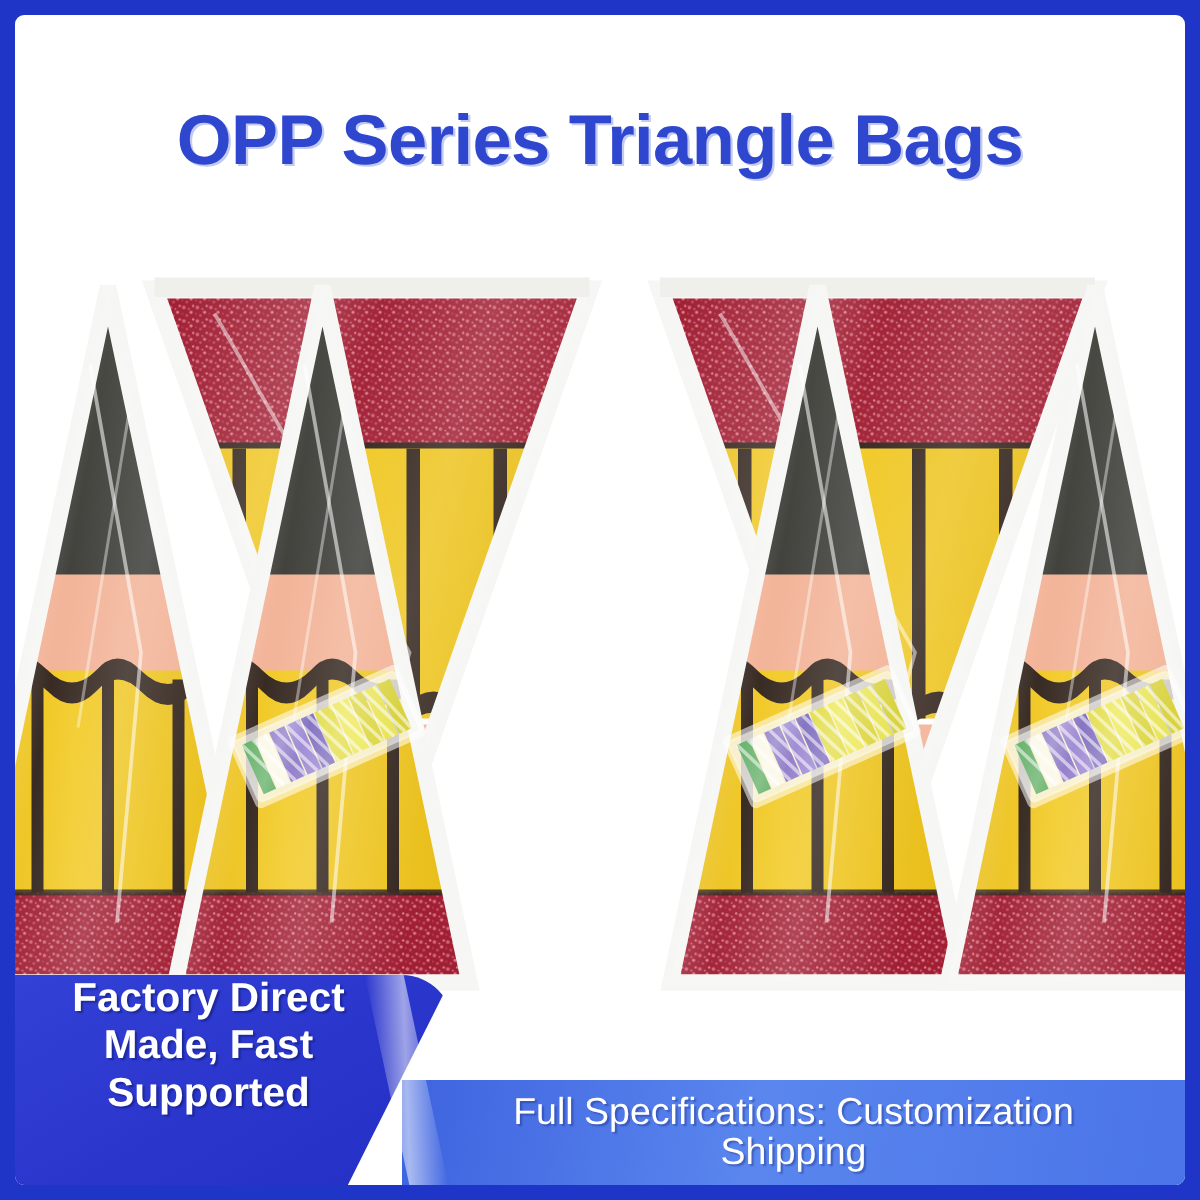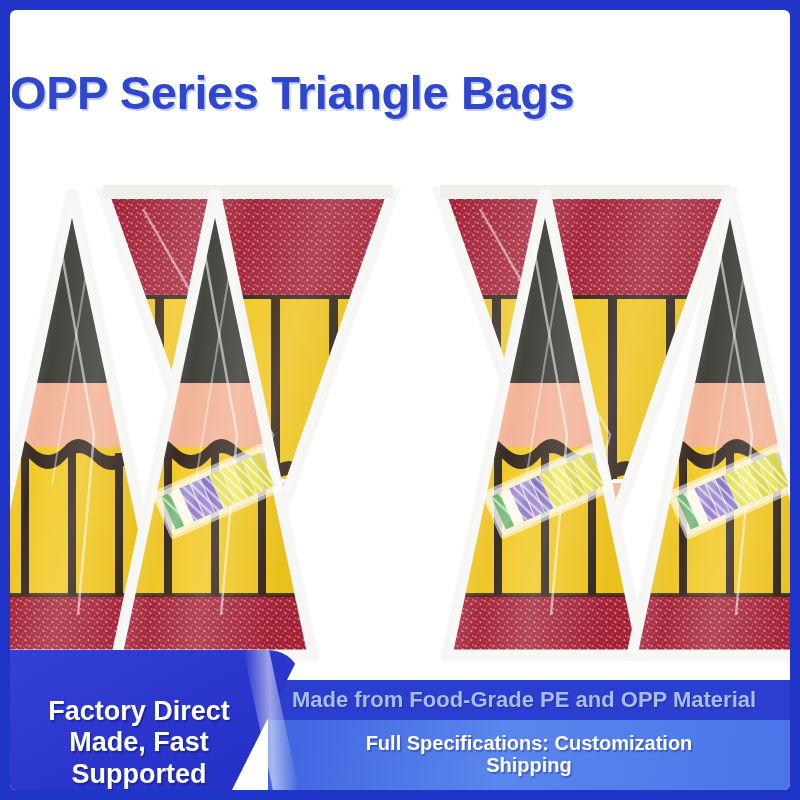--- a/index.html
+++ b/index.html
@@ -3,48 +3,48 @@
 <meta charset="utf-8">
 <title>OPP Series Triangle Bags</title>
 <style>
   html,body{margin:0;padding:0;background:#ffffff;}
   body{width:800px;height:800px;overflow:hidden;font-family:"Liberation Sans",sans-serif;}
 
   .poster{position:relative;width:800px;height:800px;background:#1E35C8;overflow:hidden;}
   .canvas{position:absolute;left:10px;top:10px;width:780px;height:780px;background:#ffffff;border-radius:6px;overflow:hidden;}
 
   
-  .title-zone{position:absolute;left:0;top:0;width:780px;height:165px;display:flex;align-items:center;}
+  .title-zone{position:absolute;left:0;top:0;width:780px;height:165px;display:flex;align-items:center;justify-content:center;}
   .title{
     font-size:47px;font-weight:700;color:#2F46CF;letter-spacing:-0.4px;
     text-shadow:1.5px 1.5px 0 rgba(120,140,220,.45);
     white-space:nowrap;
   }
 
   
   .photo{position:absolute;left:0;top:165px;width:780px;height:500px;background:#fff;overflow:hidden;}
 
   svg.trisvg{display:block;overflow:visible;}
 
   
   .banner-right{position:absolute;left:258px;bottom:0;width:522px;height:110px;overflow:hidden;}
   .band-top{position:absolute;left:0;top:0;width:522px;height:40px;background:#2A3FCF;display:flex;align-items:center;}
   .band-top span{color:#A9BCEE;font-size:22px;font-weight:700;white-space:nowrap;margin-left:24px;
     text-shadow:1px 1px 0 rgba(20,30,110,.5);}
   .band-bot{position:absolute;left:0;top:40px;width:522px;height:70px;
     background:linear-gradient(100deg,#3E63DF 0%,#5A86EE 45%,#4A74E8 100%);
     display:flex;align-items:center;justify-content:center;text-align:center;}
-  .band-bot span{color:#ffffff;font-size:20px;font-weight:700;line-height:1.08;
+  .band-bot span{color:#ffffff;font-size:25px;font-weight:400;line-height:1.08;
     text-shadow:1.5px 1.5px 1px rgba(20,30,110,.35);}
 
   .banner-left{position:absolute;left:0;bottom:0;width:292px;height:140px;
     background:linear-gradient(150deg,#3341D6 0%,#2A35CC 55%,#2430C4 100%);
     border-top-right-radius:34px;
     clip-path:polygon(0 0, 100% 0, 76% 100%, 0 100%);
-    display:flex;align-items:flex-end;justify-content:center;}
+    display:flex;align-items:flex-start;justify-content:center;}
   .banner-left .inner{width:238px;text-align:center;color:#fff;font-size:27px;font-weight:700;
     line-height:1.16;text-shadow:1.5px 1.5px 1px rgba(10,20,90,.45);margin-right:34px;}
 
   .sheen{position:absolute;left:248px;bottom:0;width:26px;height:140px;
     background:linear-gradient(100deg,rgba(255,255,255,0) 0%,rgba(255,255,255,.55) 50%,rgba(255,255,255,0) 100%);
     transform:skewX(12deg);pointer-events:none;}
 </style>
 </head>
 <body>
 
@@ -197,23 +197,20 @@
         <g>
           <use href="#bagUp" x="622" y="10"></use>
           <g transform="translate(660,320) rotate(-24)">
             <use href="#strawPacket"></use>
           </g>
         </g>
       </svg>
     </div>
 
     <div class="banner-right">
-      <div class="band-top">
-        <span>Made from Food-Grade PE and OPP Material</span>
-      </div>
       <div class="band-bot">
         <span>
           <span>Full Specifications: Customization</span><br>
           <span>Shipping</span>
         </span>
       </div>
     </div>
 
     <div class="banner-left">
       <div class="inner">

